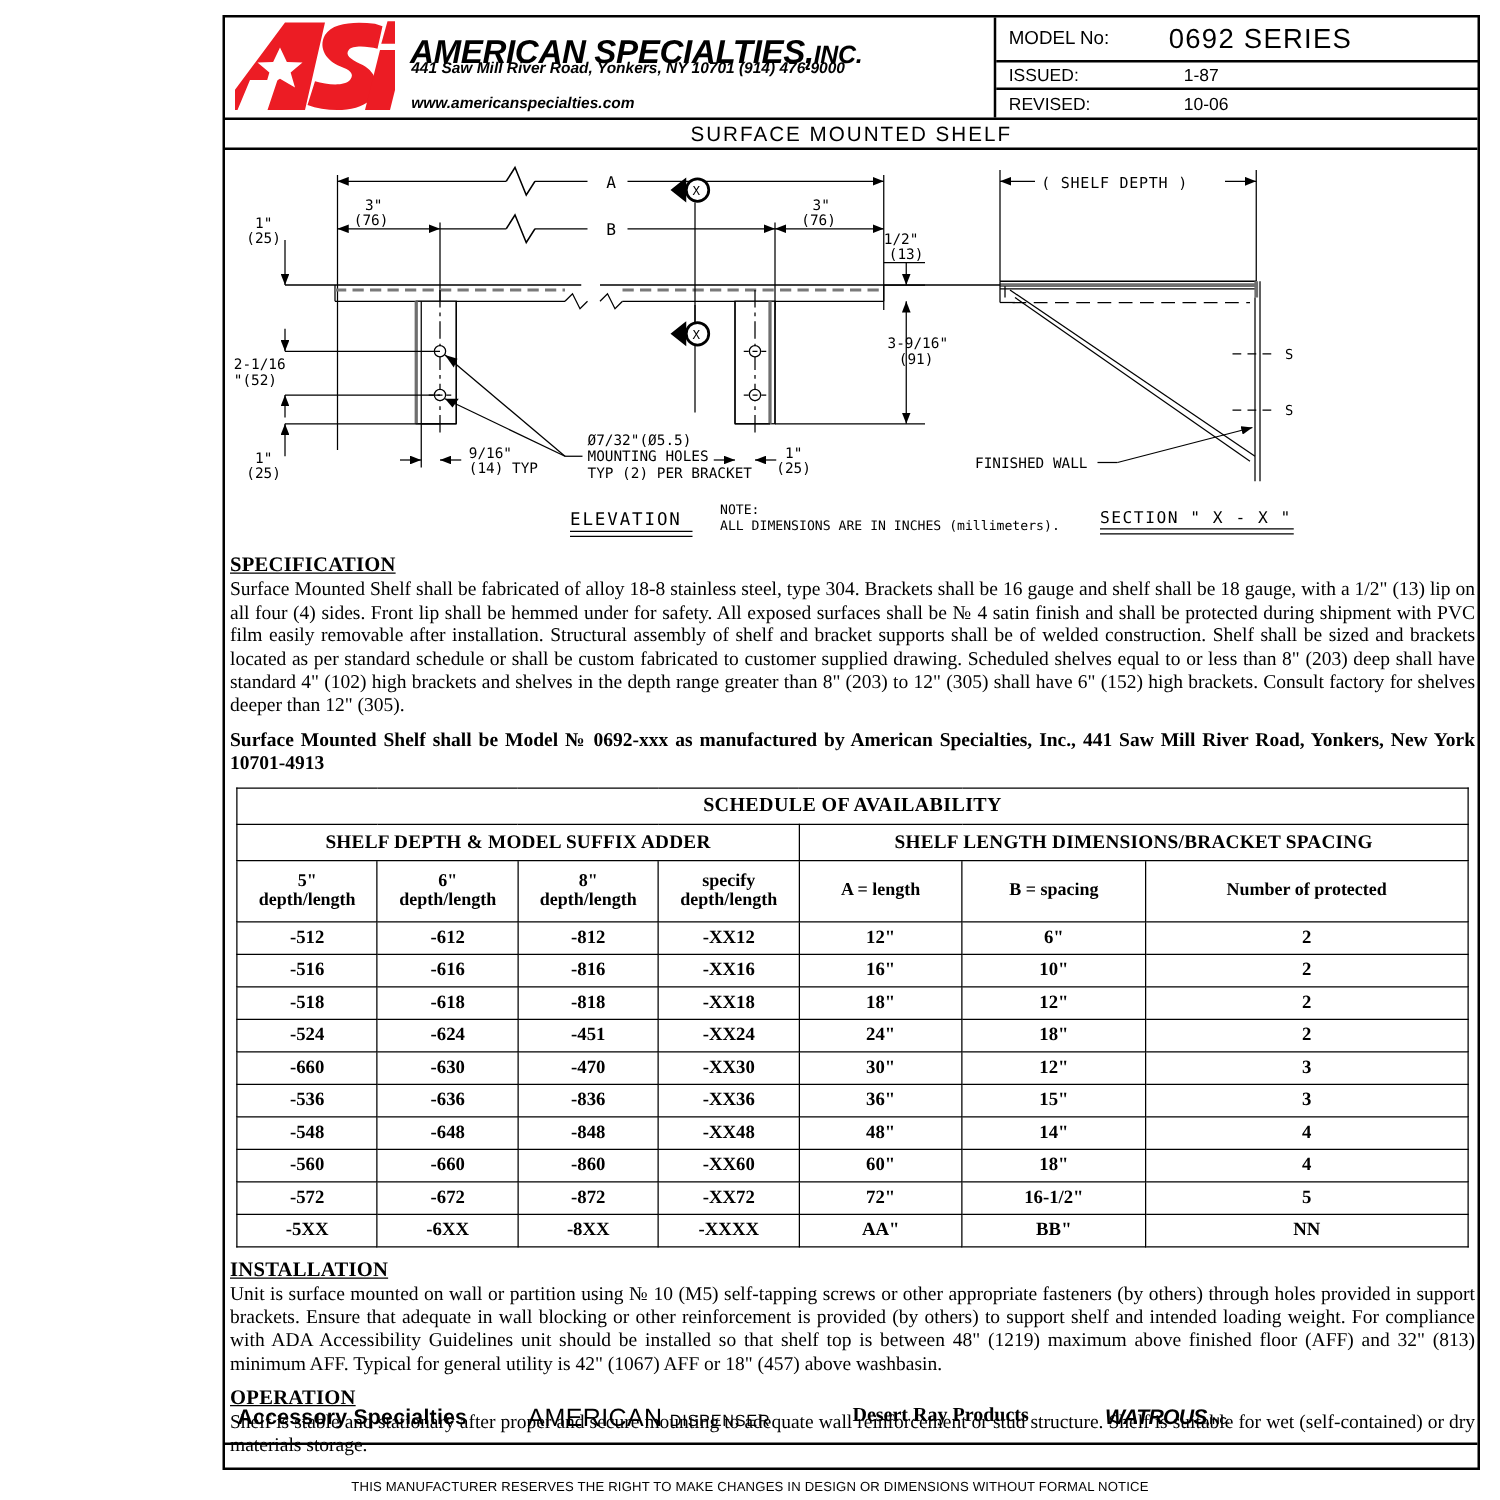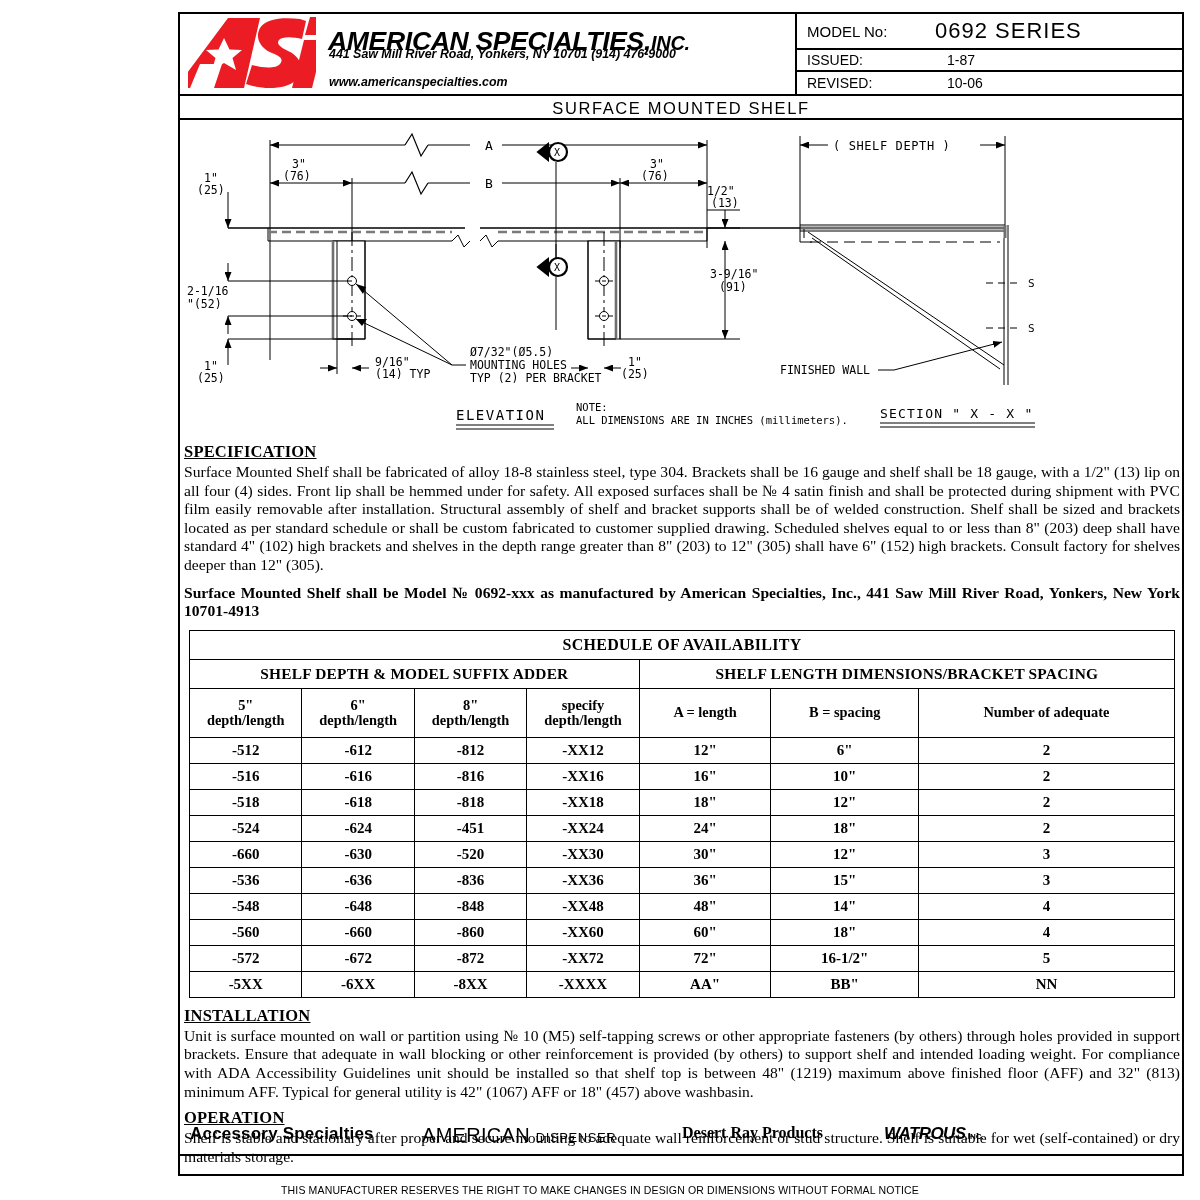--- a/index.html
+++ b/index.html
@@ -370,21 +370,21 @@
             <th class="t-col">
               <div>8"</div>
                 <div>depth/length</div>
             </th>
             <th class="t-col">
               <div>specify</div>
                 <div>depth/length</div>
             </th>
             <th class="t-col">A = length</th>
             <th class="t-col">B = spacing</th>
-            <th class="t-col">Number of adequate</th>
+            <th class="t-col">Number of protected</th>
           </tr>
         </thead>
         <tbody>
             <tr>
               <td>-512</td>
               <td>-612</td>
               <td>-812</td>
               <td>-XX12</td>
               <td>12"</td>
               <td>6"</td>
@@ -413,21 +413,21 @@
               <td>-624</td>
               <td>-451</td>
               <td>-XX24</td>
               <td>24"</td>
               <td>18"</td>
               <td>2</td>
             </tr>
             <tr>
               <td>-660</td>
               <td>-630</td>
-              <td>-520</td>
+              <td>-470</td>
               <td>-XX30</td>
               <td>30"</td>
               <td>12"</td>
               <td>3</td>
             </tr>
             <tr>
               <td>-536</td>
               <td>-636</td>
               <td>-836</td>
               <td>-XX36</td>

